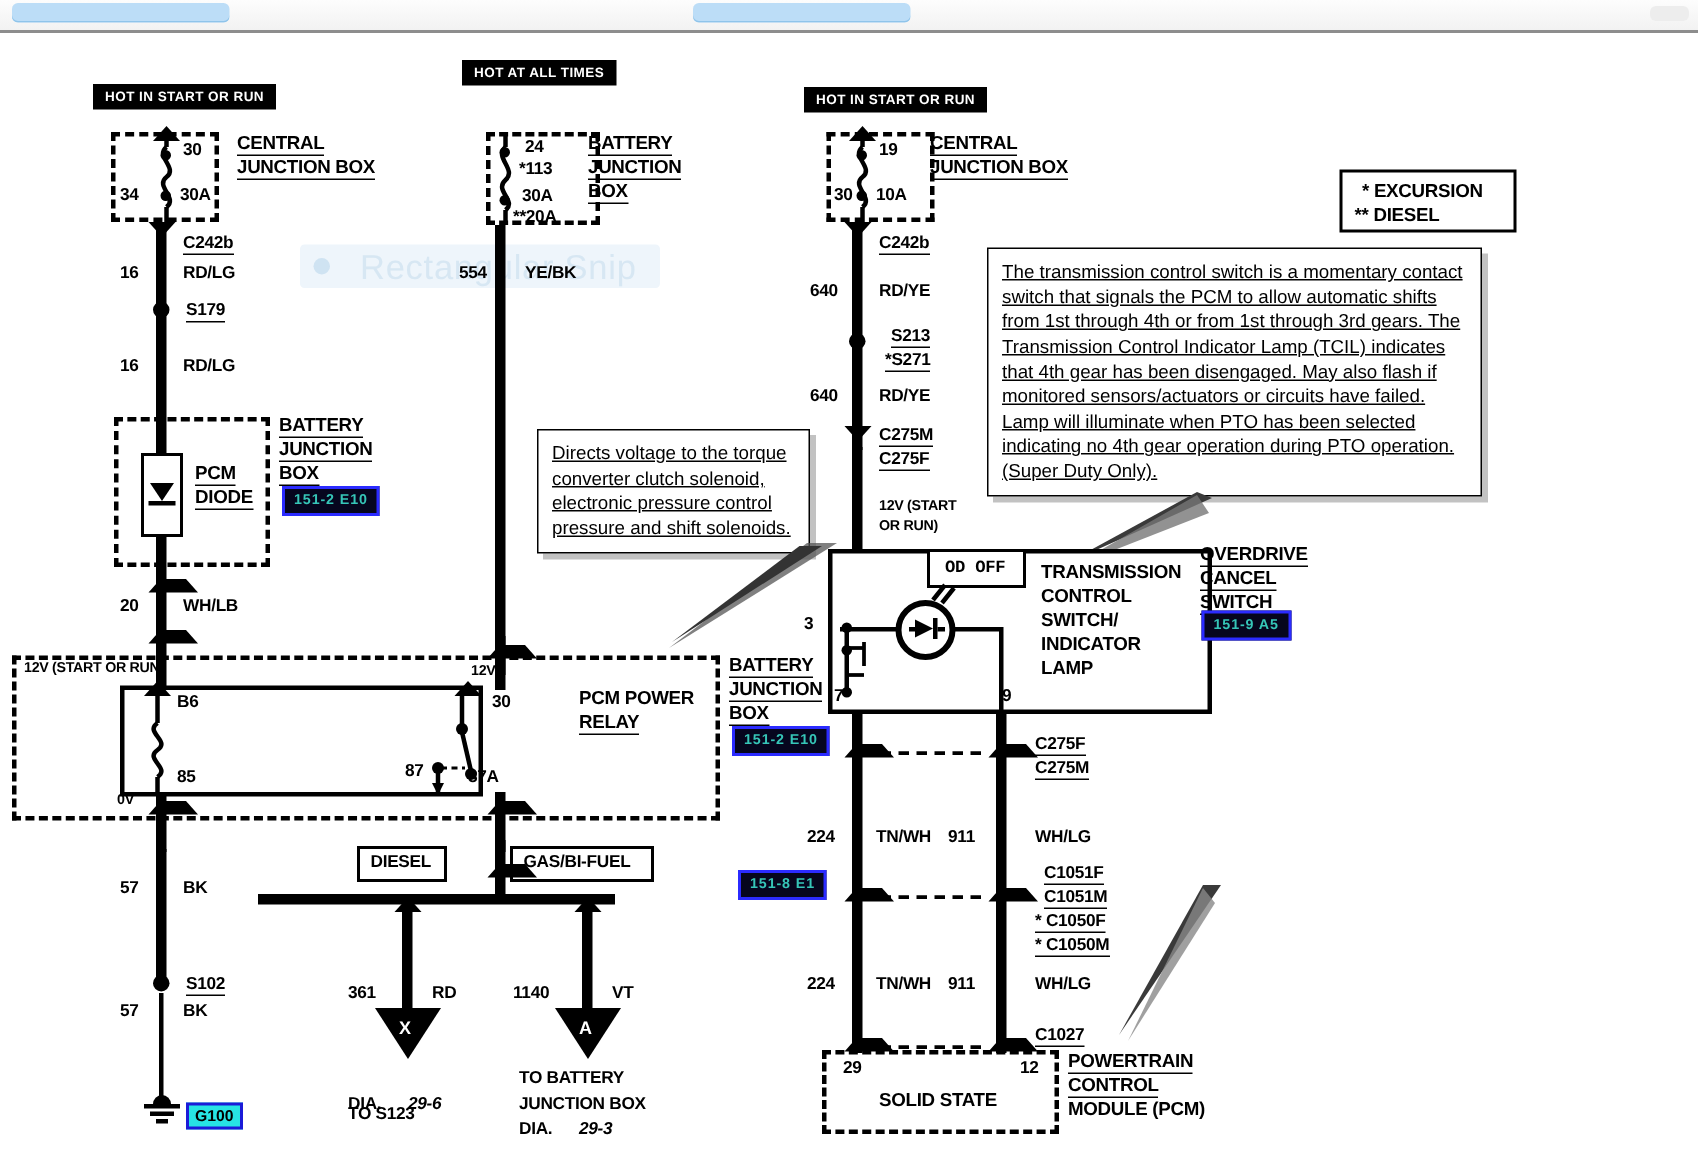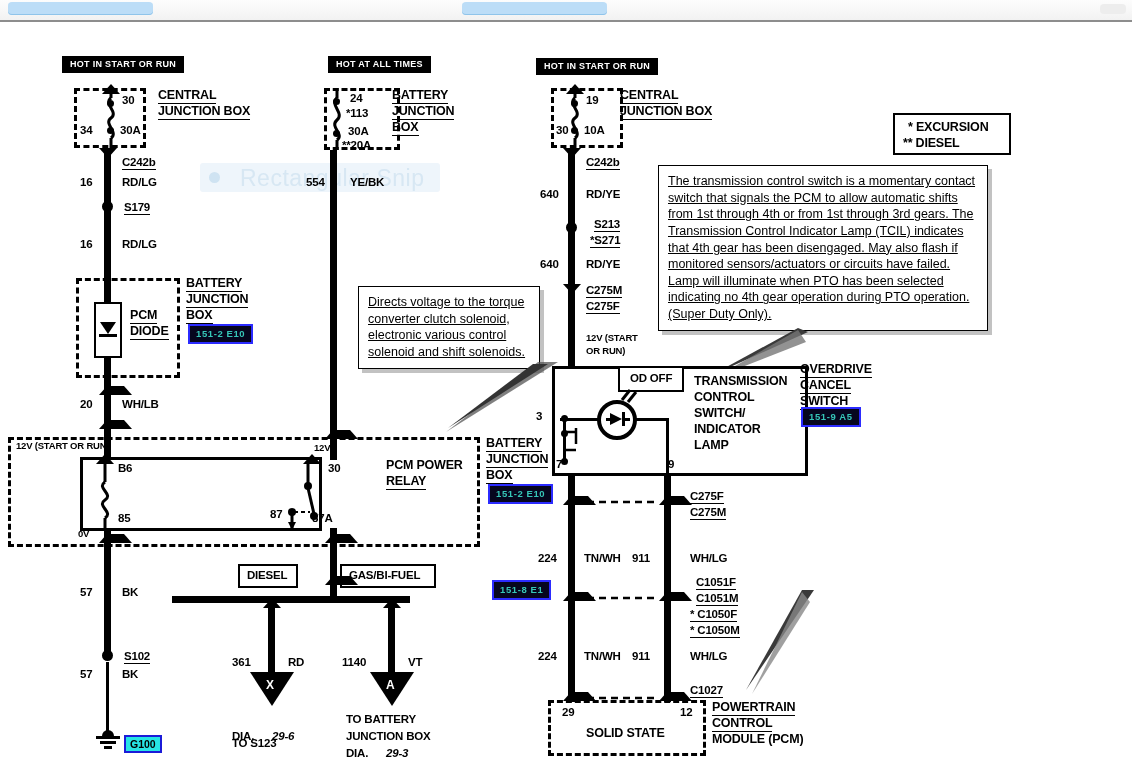--- a/index.html
+++ b/index.html
@@ -198,21 +198,21 @@
   <div class="txt t12 ul" style="left:130px; top:324px;">DIODE</div>
   <div class="txt t12 ul" style="left:186px; top:276px;">BATTERY</div>
   <div class="txt t12 ul" style="left:186px; top:292px;">JUNCTION</div>
   <div class="txt t12 ul" style="left:186px; top:308px;">BOX</div>
   <div class="bluetag" style="left:188px; top:324px;">151-2 E10</div>
 
   <div class="txt t11" style="left:80px; top:398px;">20</div>
   <div class="txt t11" style="left:122px; top:398px;">WH/LB</div>
   <div class="conn" style="left:99px; top:386px;"></div>
 
-  <div class="hottag" style="left:308px; top:56px;margin-left:20px;">HOT AT ALL TIMES</div>
+  <div class="hottag" style="left:308px; top:40px;">HOT AT ALL TIMES</div>
 
   <div class="dash-box" style="left:324px; top:88px; width:76px; height:62px;"></div>
   <svg class="fuse-sq" style="left:324px; top:86px;" width="26" height="66" viewBox="0 0 26 66">
     <path d="M13 2 L13 12" stroke="#000" stroke-width="3" fill="none"></path>
     <path d="M13 12 C5 19, 21 27, 13 34 C5 41, 21 48, 13 54" stroke="#000" stroke-width="3" fill="none"></path>
     <path d="M13 54 L13 64" stroke="#000" stroke-width="3" fill="none"></path>
   </svg>
   <div class="dot-sm" style="left:333px; top:98px;"></div>
   <div class="dot-sm" style="left:333px; top:130px;"></div>
   <div class="txt t11" style="left:350px; top:92px;">24</div>
@@ -220,21 +220,21 @@
   <div class="txt t11" style="left:348px; top:125px;">30A</div>
   <div class="txt t11" style="left:342px; top:139px;">**20A</div>
   <div class="txt t12 ul" style="left:392px; top:88px;">BATTERY</div>
   <div class="txt t12 ul" style="left:392px; top:104px;">JUNCTION</div>
   <div class="txt t12 ul" style="left:392px; top:120px;">BOX</div>
 
   <div class="wire-v" style="left:330px; top:150px; height:300px;"></div>
   <div class="txt t11" style="left:306px; top:176px;">554</div>
   <div class="txt t11" style="left:350px; top:176px;">YE/BK</div>
 
-  <div class="callout shadow" style="left:358px; top:286px; width:182px;">Directs voltage to the torque converter clutch solenoid, electronic various control solenoid and shift solenoids.</div>
+  <div class="callout shadow" style="left:358px; top:286px; width:182px;">Directs voltage to the torque converter clutch solenoid, electronic pressure control pressure and shift solenoids.</div>
   <svg class="leader" style="left:418px; top:362px;" width="150" height="80" viewBox="0 0 150 80">
     <polygon points="120,0 140,0 28,70" fill="#555" opacity="0.75"></polygon>
     <polygon points="115,2 130,2 30,66" fill="#333"></polygon>
   </svg>
 
   <div class="hottag" style="left:536px; top:58px;">HOT IN START OR RUN</div>
 
   <div class="dash-box" style="left:551px; top:88px; width:72px; height:60px;"></div>
   <svg class="fuse-sq" style="left:562px; top:86px;" width="26" height="64" viewBox="0 0 26 64">
     <path d="M13 2 L13 12" stroke="#000" stroke-width="3" fill="none"></path>
@@ -367,21 +367,21 @@
   <div class="txt t11" style="left:408px; top:656px;">VT</div>
   <div class="bigarrow" style="left:370px; top:672px;"></div>
   <div class="bigarrow-label" style="left:386px; top:678px;">A</div>
   <div class="txt t11" style="left:346px; top:713px;">TO BATTERY</div>
   <div class="txt t11" style="left:346px; top:730px;">JUNCTION BOX</div>
   <div class="txt t11" style="left:346px; top:747px;">DIA.</div>
   <div class="txt t11" style="left:386px; top:747px; font-style:italic; font-weight:bold;">29-3</div>
 
   <div class="solid-box" style="left:552px; top:366px; width:256px; height:110px;"></div>
   <div class="thin-box" style="left:618px; top:366px; width:66px; height:26px; top:366px;"></div>
-  <div class="txt t11" style="left:630px; top:372px;">OD OFF</div>
+  <div class="txt t11" style="left:630px; top:372px;font-family:Liberation Mono, monospace;">OD OFF</div>
 
   <div class="lamp" style="left:597px; top:400px; width:40px; height:40px;"></div>
   <svg style="position:absolute; left:604px; top:410px;" width="28" height="22" viewBox="0 0 28 22">
     <polygon points="6,3 18,9 6,15" fill="#000"></polygon>
     <rect x="18" y="2" width="3" height="14" fill="#000"></rect>
     <rect x="2" y="8" width="5" height="3" fill="#000"></rect>
     <rect x="21" y="8" width="5" height="3" fill="#000"></rect>
   </svg>
   <svg style="position:absolute; left:618px; top:386px;" width="22" height="20" viewBox="0 0 22 20">
     <path d="M4 14 L12 4" stroke="#000" stroke-width="3"></path>

